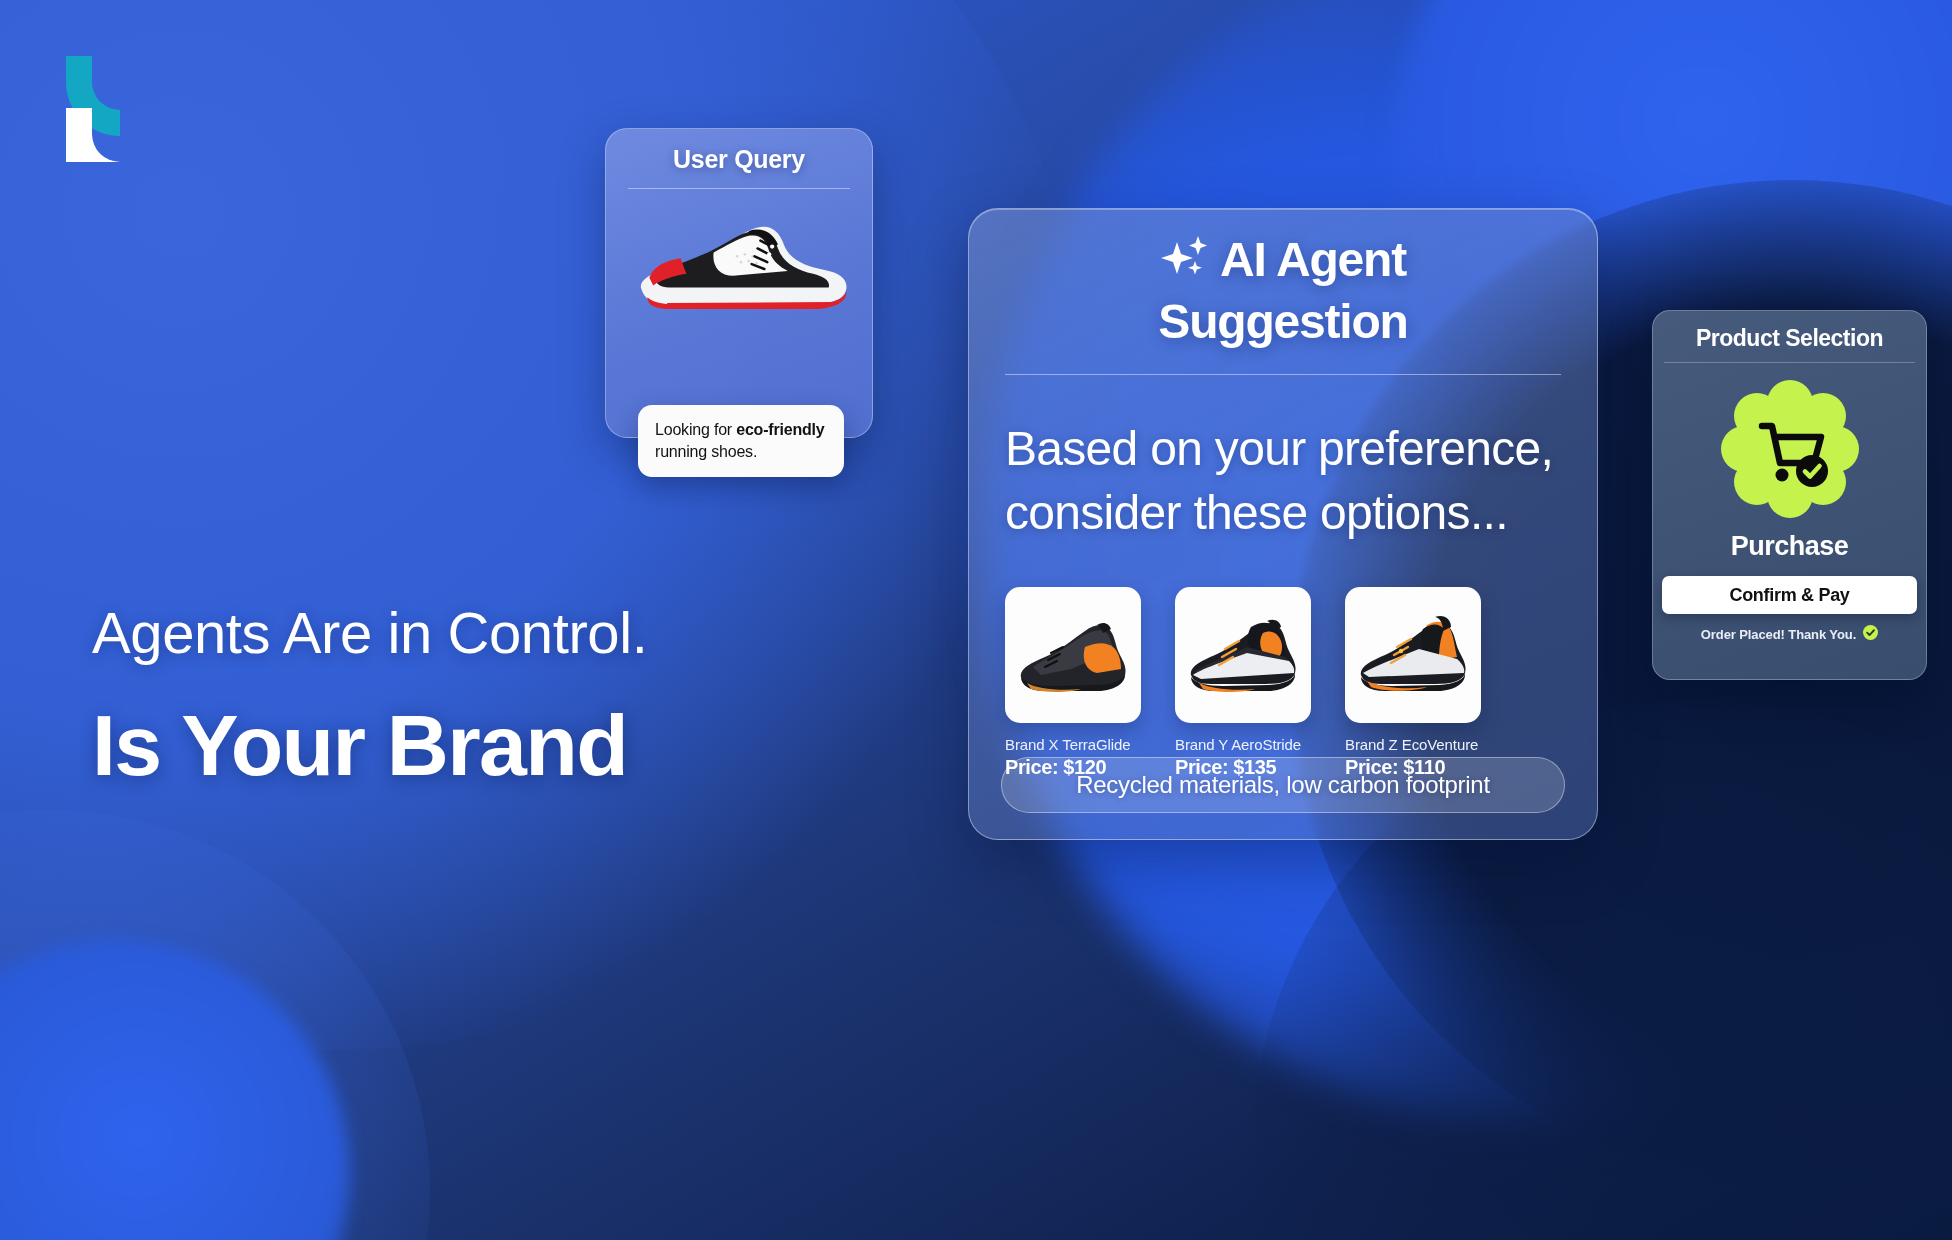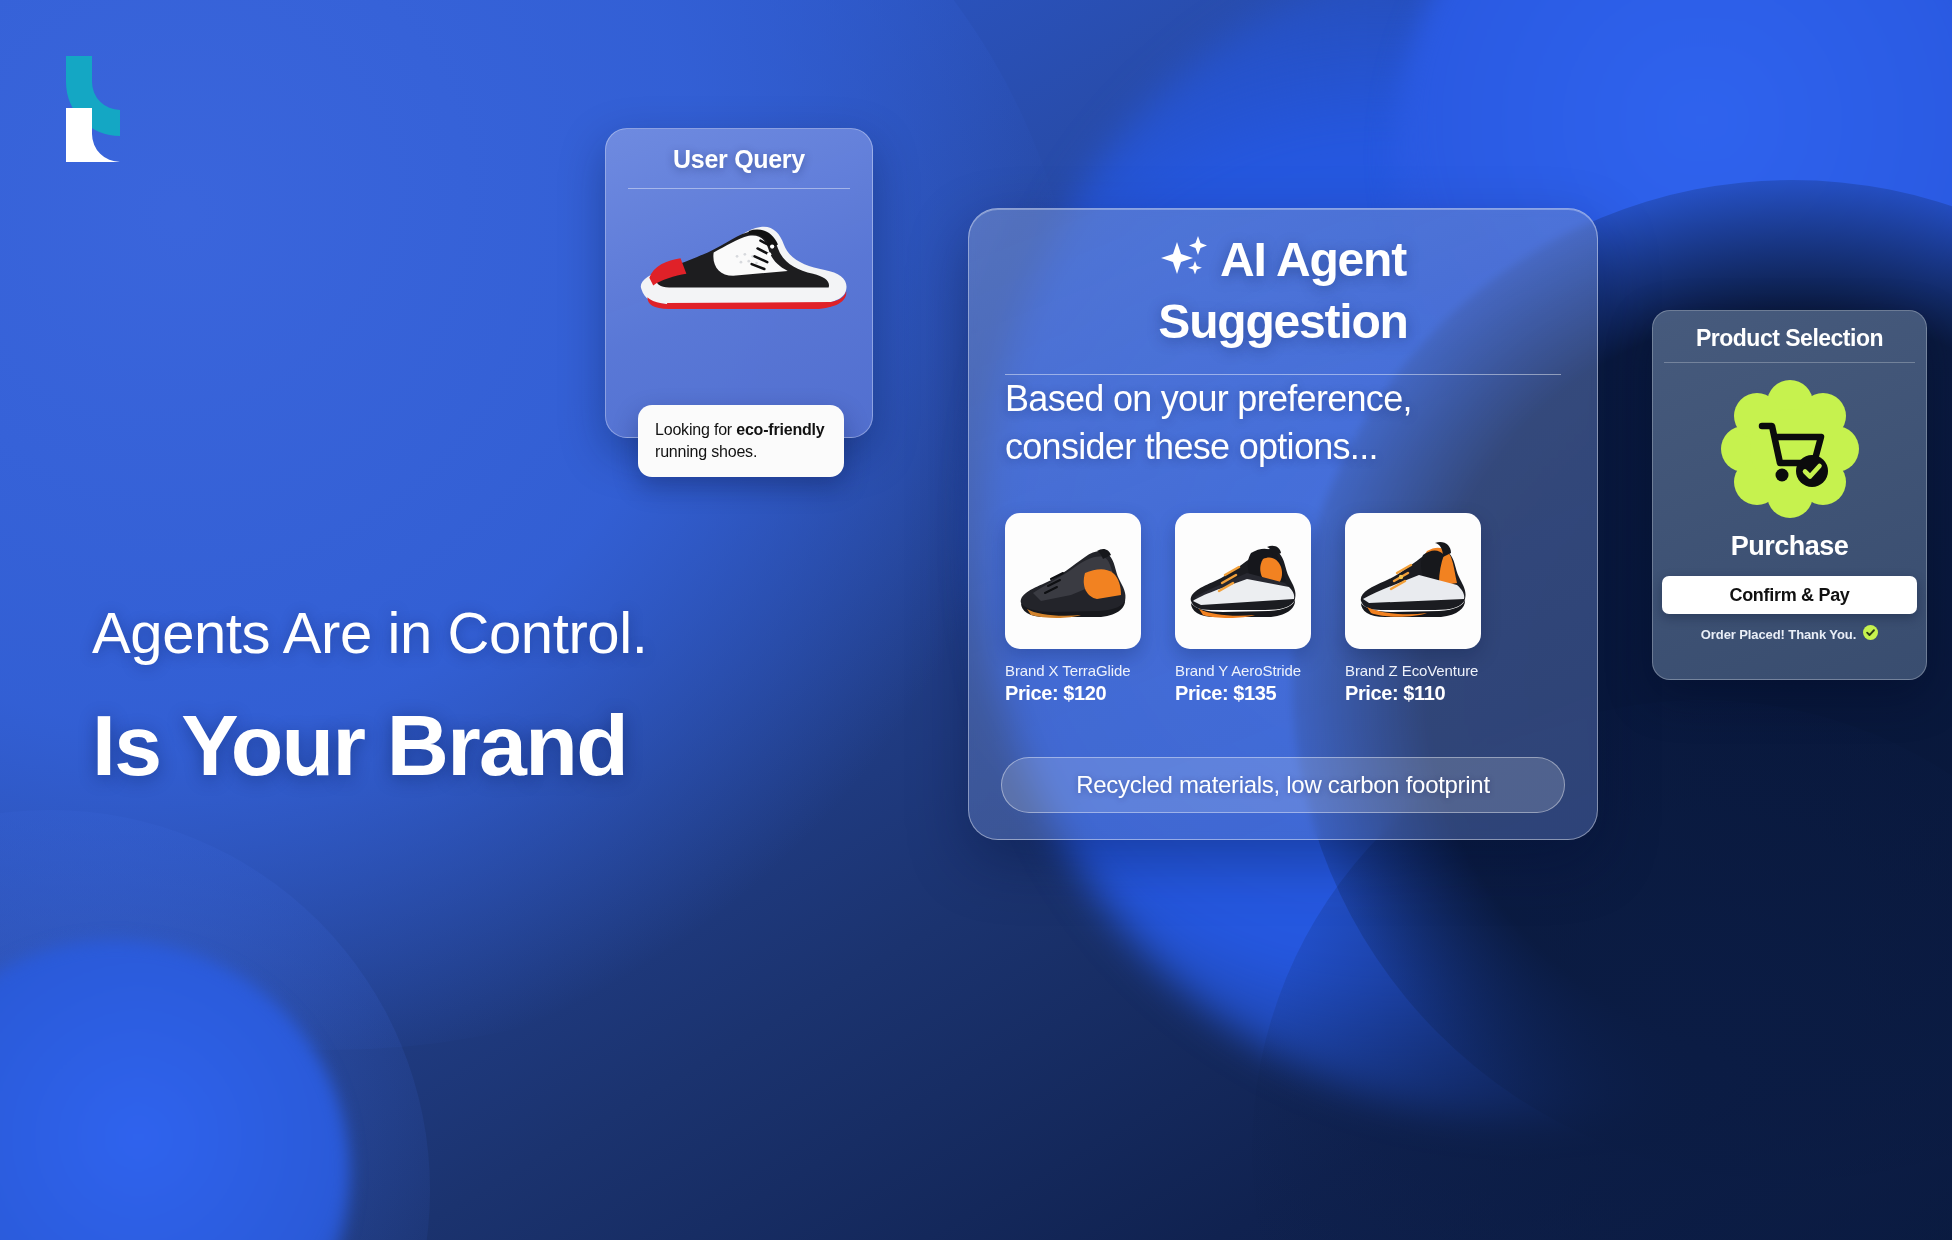--- a/index.html
+++ b/index.html
@@ -110,21 +110,21 @@
     padding:22px 36px 3px;
   }
   #ai-title {
     text-align:center; color:#fff; font-weight:700;
     font-size:48px; line-height:1.2; letter-spacing:-1.2px;
     text-shadow:0 3px 14px rgba(0,20,70,.35);
   }
   #ai-title .sparkle { display:inline-block; vertical-align:-4px; margin-right:6px; }
   #ai-rule { margin:24px 0 0; height:1px; background:rgba(255,255,255,.45); }
   #ai-sub {
-    color:#fff; font-size:36px; font-weight:400;
+    margin-top:42px; color:#fff; font-size:48px; font-weight:400;
     line-height:1.33; letter-spacing:-.7px; text-shadow:0 2px 10px rgba(0,20,70,.3);
   }
 
   #products { margin-top:42px; display:flex; gap:34px; }
   .prod { width:136px; }
   .prod-img {
     width:136px; height:136px; background:#fdfdfd; border-radius:15px;
     box-shadow:0 8px 20px rgba(5,18,55,.24);
     display:flex; align-items:center; justify-content:center; overflow:hidden;
   }

